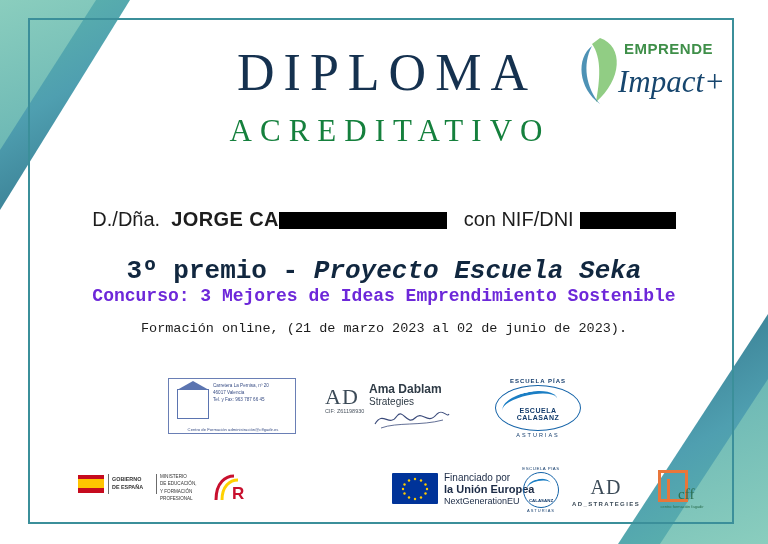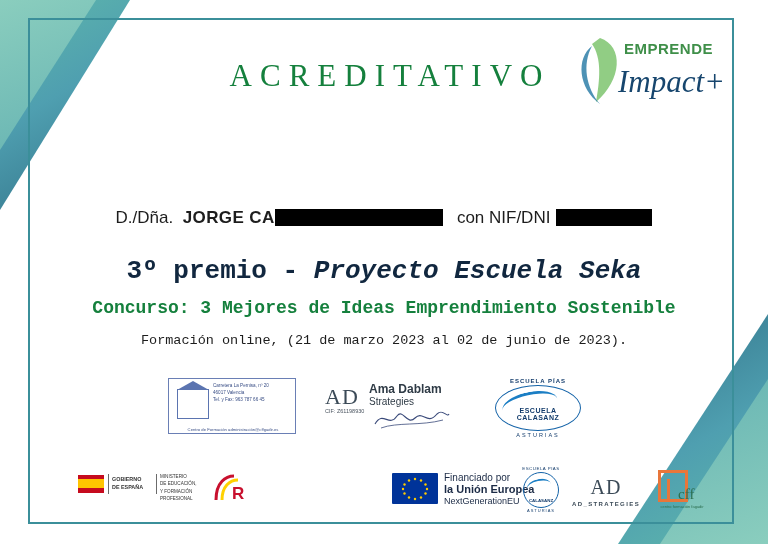--- a/index.html
+++ b/index.html
@@ -110,21 +110,21 @@
     color: #17466e;
     letter-spacing: 0px;
   }
 
   
   .name-line {
     position: absolute;
     left: 0; top: 208px;
     width: 768px;
     text-align: center;
-    font-size: 17px;
+    font-size: 20px;
     color: #1d1d1d;
     white-space: nowrap;
   }
   .name-line .lbl { font-weight: normal; }
   .name-line .nm { font-weight: bold; letter-spacing: .4px; }
   .redact {
     display: inline-block;
     background: #000000;
     height: 17px;
     vertical-align: -3px;
@@ -140,24 +140,24 @@
     text-align: center;
     font-family: Liberation Mono, monospace;
   }
   .award-line1 {
     font-size: 26px;
     font-weight: bold;
     color: #11273f;
   }
   .award-line1 .proj { font-style: italic; }
   .award-line2 {
-    margin-top: 12px;
+    margin-top: 0;
     font-size: 18px;
     font-weight: bold;
-    color: #15803d;
+    color: #6d28d9;
   }
   .award-line3 {
     margin-top: 12px;
     font-size: 13.5px;
     color: #1d1d1d;
     line-height: 1.65;
   }
 
   
   .sig-row {
@@ -472,20 +472,21 @@
 <div class="diploma">
 
   <div class="corner-tl"></div>
   <div class="corner-tl2"></div>
   <div class="corner-br"></div>
   <div class="corner-br2"></div>
 
   <div class="inner-frame"></div>
 
   <div class="title-block">
+    <div class="title-main">DIPLOMA</div>
     <div class="title-sub">ACREDITATIVO</div>
   </div>
 
   <div class="logo-emprende">
     <span class="leafwrap">
       <svg width="58" height="80" viewBox="0 0 58 80">
         <path d="M30 6 C54 14, 52 48, 26 70 C30 48, 32 26, 22 12 Z" fill="#7ec46f" opacity="0.85"></path>
         <path d="M22 14 C6 26, 8 56, 30 72 C16 56, 12 32, 22 14 Z" fill="#2f7fa8" opacity="0.85"></path>
       </svg>
     </span>

